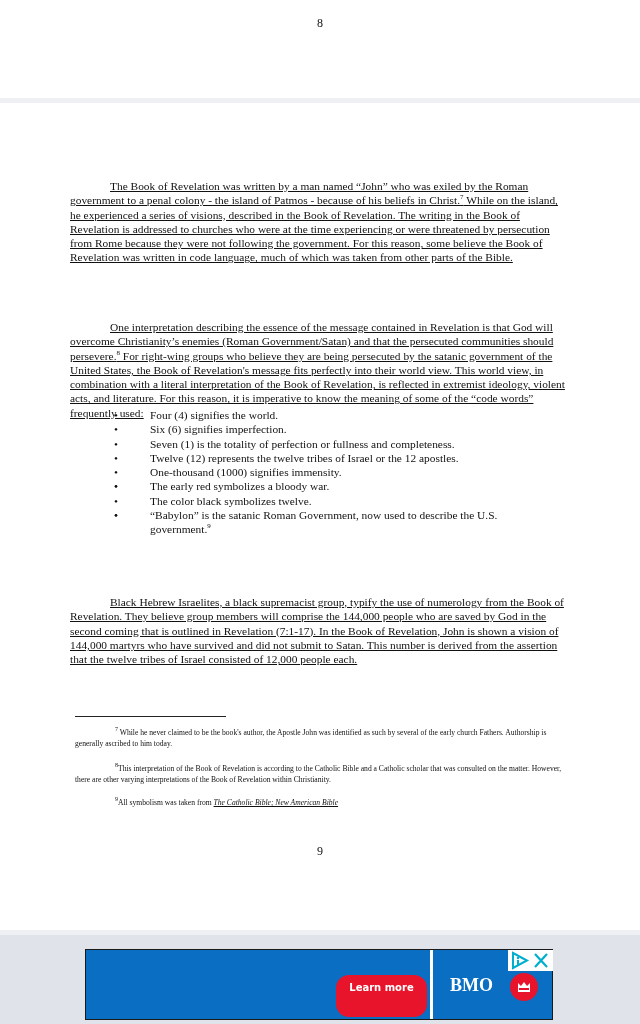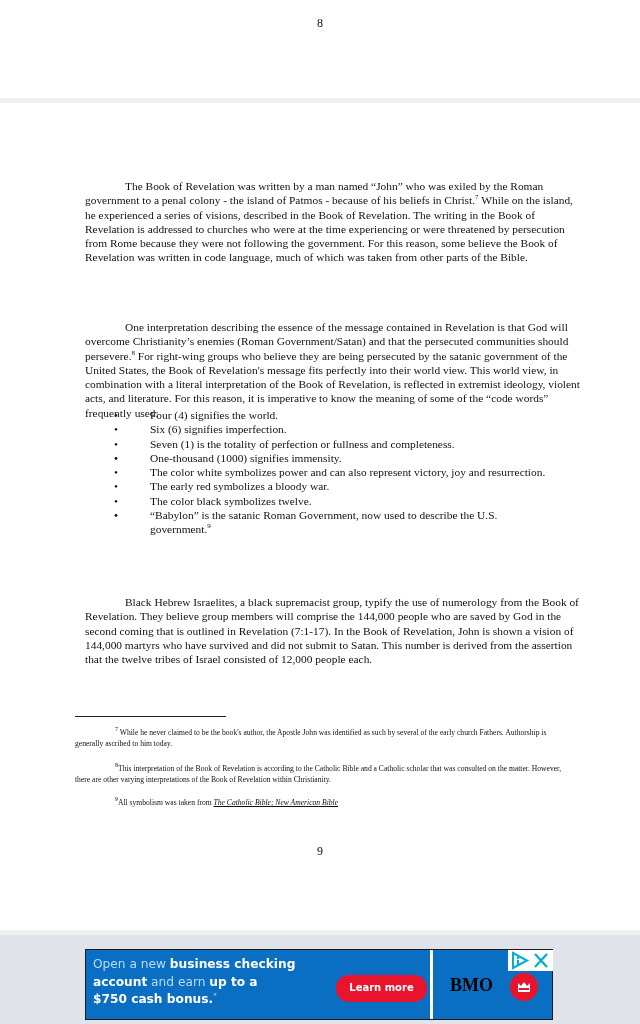--- a/index.html
+++ b/index.html
@@ -1,37 +1,37 @@
 <!DOCTYPE html>
 <html><head>
 <meta charset="utf-8">
 <style>
   html, body { margin:0; padding:0; }
   body { width:640px; height:1024px; background:#ffffff; position:relative; overflow:hidden; font-family:"Liberation Serif", serif; color:#111; }
   .page-num { position:absolute; left:0; width:640px; text-align:center; font-size:12px; }
   .gap { position:absolute; left:0; width:640px; height:5px; background:#eef0f4; }
-  .body-text { position:absolute; left:85px; width:495px; font-size:11.4px; line-height:14.3px; }
+  .body-text { position:absolute; left:70px; width:495px; font-size:11.4px; line-height:14.3px;text-decoration:underline; }
   .body-text p { margin:0; }
   .indent { text-indent:40px; }
   sup { font-size:7px; line-height:0; vertical-align:super; }
   ul.bullets { position:absolute; left:110px; width:440px; margin:0; padding:0; list-style:none; font-size:11.4px; line-height:14.3px; }
   ul.bullets li { position:relative; padding-left:40px; }
   ul.bullets li .bullet { position:absolute; left:4px; top:0; }
   .fn-rule { position:absolute; left:75px; top:716px; width:151px; height:1px; background:#222; }
   .fn { position:absolute; left:75px; width:495px; font-size:7.6px; line-height:11px; }
   .fn p { margin:0; text-indent:40px; }
   .fn sup { font-size:6px; }
   .fn .u { text-decoration:underline;font-style:italic; }
   .ad-area { position:absolute; left:0; top:935px; width:640px; height:89px; background:#e0e3ea; }
   .ad { position:absolute; left:85px; top:949px; width:468px; height:71px; background:#0a6fc2; border:1px solid #1a1a1a; box-sizing:border-box; font-family:"DejaVu Sans", sans-serif; }
   .ad-text { position:absolute; left:7px; top:6px; width:230px; color:#bcdcf5; font-size:12.2px; line-height:17.5px; }
   .ad-text b { color:#fff; }
-  .ad-btn { position:absolute; left:250px; top:25px; width:91px; height:27px; border-radius:13px; background:#e8142b; color:#fff; font-size:10px; font-weight:bold; text-align:center; line-height:25px; }
+  .ad-btn { position:absolute; left:250px; top:25px; width:91px; height:42px; border-radius:13px; background:#e8142b; color:#fff; font-size:10px; font-weight:bold; text-align:center; line-height:25px; }
   .ad-divider { position:absolute; left:344px; top:0; width:3px; height:69px; background:#fff; }
-  .ad-logo { position:absolute; left:364px; top:25px; color:#000000; font-family:"Liberation Serif", serif; font-weight:bold; font-size:18px; }
+  .ad-logo { position:absolute; left:364px; top:25px; color:#ffffff; font-family:"Liberation Serif", serif; font-weight:bold; font-size:18px; }
   .ad-logo-mark { position:absolute; left:424px; top:23px; width:28px; height:28px; border-radius:50%; background:#e8142b; }
   .adchoices { position:absolute; left:422px; top:0; width:45px; height:21px; background:#fff; }
 </style>
 </head>
 <body>
 
 <div class="page-num" style="top:16px;">8</div>
 <div class="gap" style="top:98px;"></div>
 
 <div class="body-text" style="top:179px;">
@@ -39,23 +39,23 @@
 </div>
 
 <div class="body-text" style="top:293px;margin-top:27px;">
   <p class="indent"><span>One interpretation describing the essence of the message contained in Revelation is that God will overcome Christianity’s enemies (Roman Government/Satan) and that the persecuted communities should persevere.</span><sup>8</sup><span>  For right-wing groups who believe they are being persecuted by the satanic government of the United States, the Book of Revelation's message fits perfectly into their world view.  This world view, in combination with a literal interpretation of the Book of Revelation, is reflected in extremist ideology, violent acts, and literature.  For this reason, it is imperative to know the meaning of some of the “code words” frequently used:</span></p>
 </div>
 
 <ul class="bullets" style="top:408px;">
   <li><span class="bullet">•</span><span>Four (4) signifies the world.</span></li>
   <li><span class="bullet">•</span><span>Six (6) signifies imperfection.</span></li>
   <li><span class="bullet">•</span><span>Seven (1) is the totality of perfection or fullness and completeness.</span></li>
+  <li><span class="bullet">•</span><span>Twelve (12) represents the twelve tribes of Israel or the 12 apostles.</span></li>
+  <li><span class="bullet">•</span><span>One-thousand (1000) signifies immensity.</span></li>
   <li><span class="bullet">•</span></li>
-  <li><span class="bullet">•</span><span>One-thousand (1000) signifies immensity.</span></li>
-  <li><span class="bullet">•</span><span>The color white symbolizes power and can also represent victory, joy and resurrection.</span></li>
   <li><span class="bullet">•</span><span>The early red symbolizes a bloody war.</span></li>
   <li><span class="bullet">•</span><span>The color black symbolizes twelve.</span></li>
   <li><span class="bullet">•</span></li>
   <li><span class="bullet">•</span><span>“Babylon” is the satanic Roman Government, now used to describe the U.S. government.</span><sup>9</sup></li>
 </ul>
 
 <div class="body-text" style="top:595px;">
   <p class="indent"><span>Black Hebrew Israelites, a black supremacist group, typify the use of numerology from the Book of Revelation.  They believe group members will comprise the 144,000 people who are saved by God in the second coming that is outlined in Revelation (7:1-17).   In the Book of Revelation, John is shown a vision of 144,000 martyrs who have survived and did not submit to Satan.  This number is derived from the assertion that the twelve tribes of Israel consisted of 12,000 people each.</span></p>
 </div>
 
@@ -69,25 +69,20 @@
 </div>
 <div class="fn" style="top:797px;">
   <p><sup>9</sup><span>All symbolism was taken from </span><span class="u">The Catholic Bible; New American Bible</span></p>
 </div>
 
 <div class="page-num" style="top:844px;">9</div>
 <div class="gap" style="top:930px;"></div>
 
 <div class="ad-area"></div>
 <div class="ad">
-  <div class="ad-text">
-    <span>Open a new </span><b>business checking</b><br>
-    <b>account</b><span> and earn </span><b>up to a</b><br>
-    <b>$750 cash bonus.</b><sup>*</sup>
-  </div>
   <div class="ad-btn">Learn more</div>
   <div class="ad-divider"></div>
   <div class="ad-logo">BMO</div>
   <div class="ad-logo-mark">
     <svg width="28" height="28" viewBox="0 0 28 28">
       <path d="M8 19 L8 10 L11 13 L14 9 L17 13 L20 10 L20 19 Z" fill="#fff"></path>
       <rect x="9" y="15" width="10" height="2" fill="#e8142b"></rect>
     </svg>
   </div>
   <div class="adchoices">

